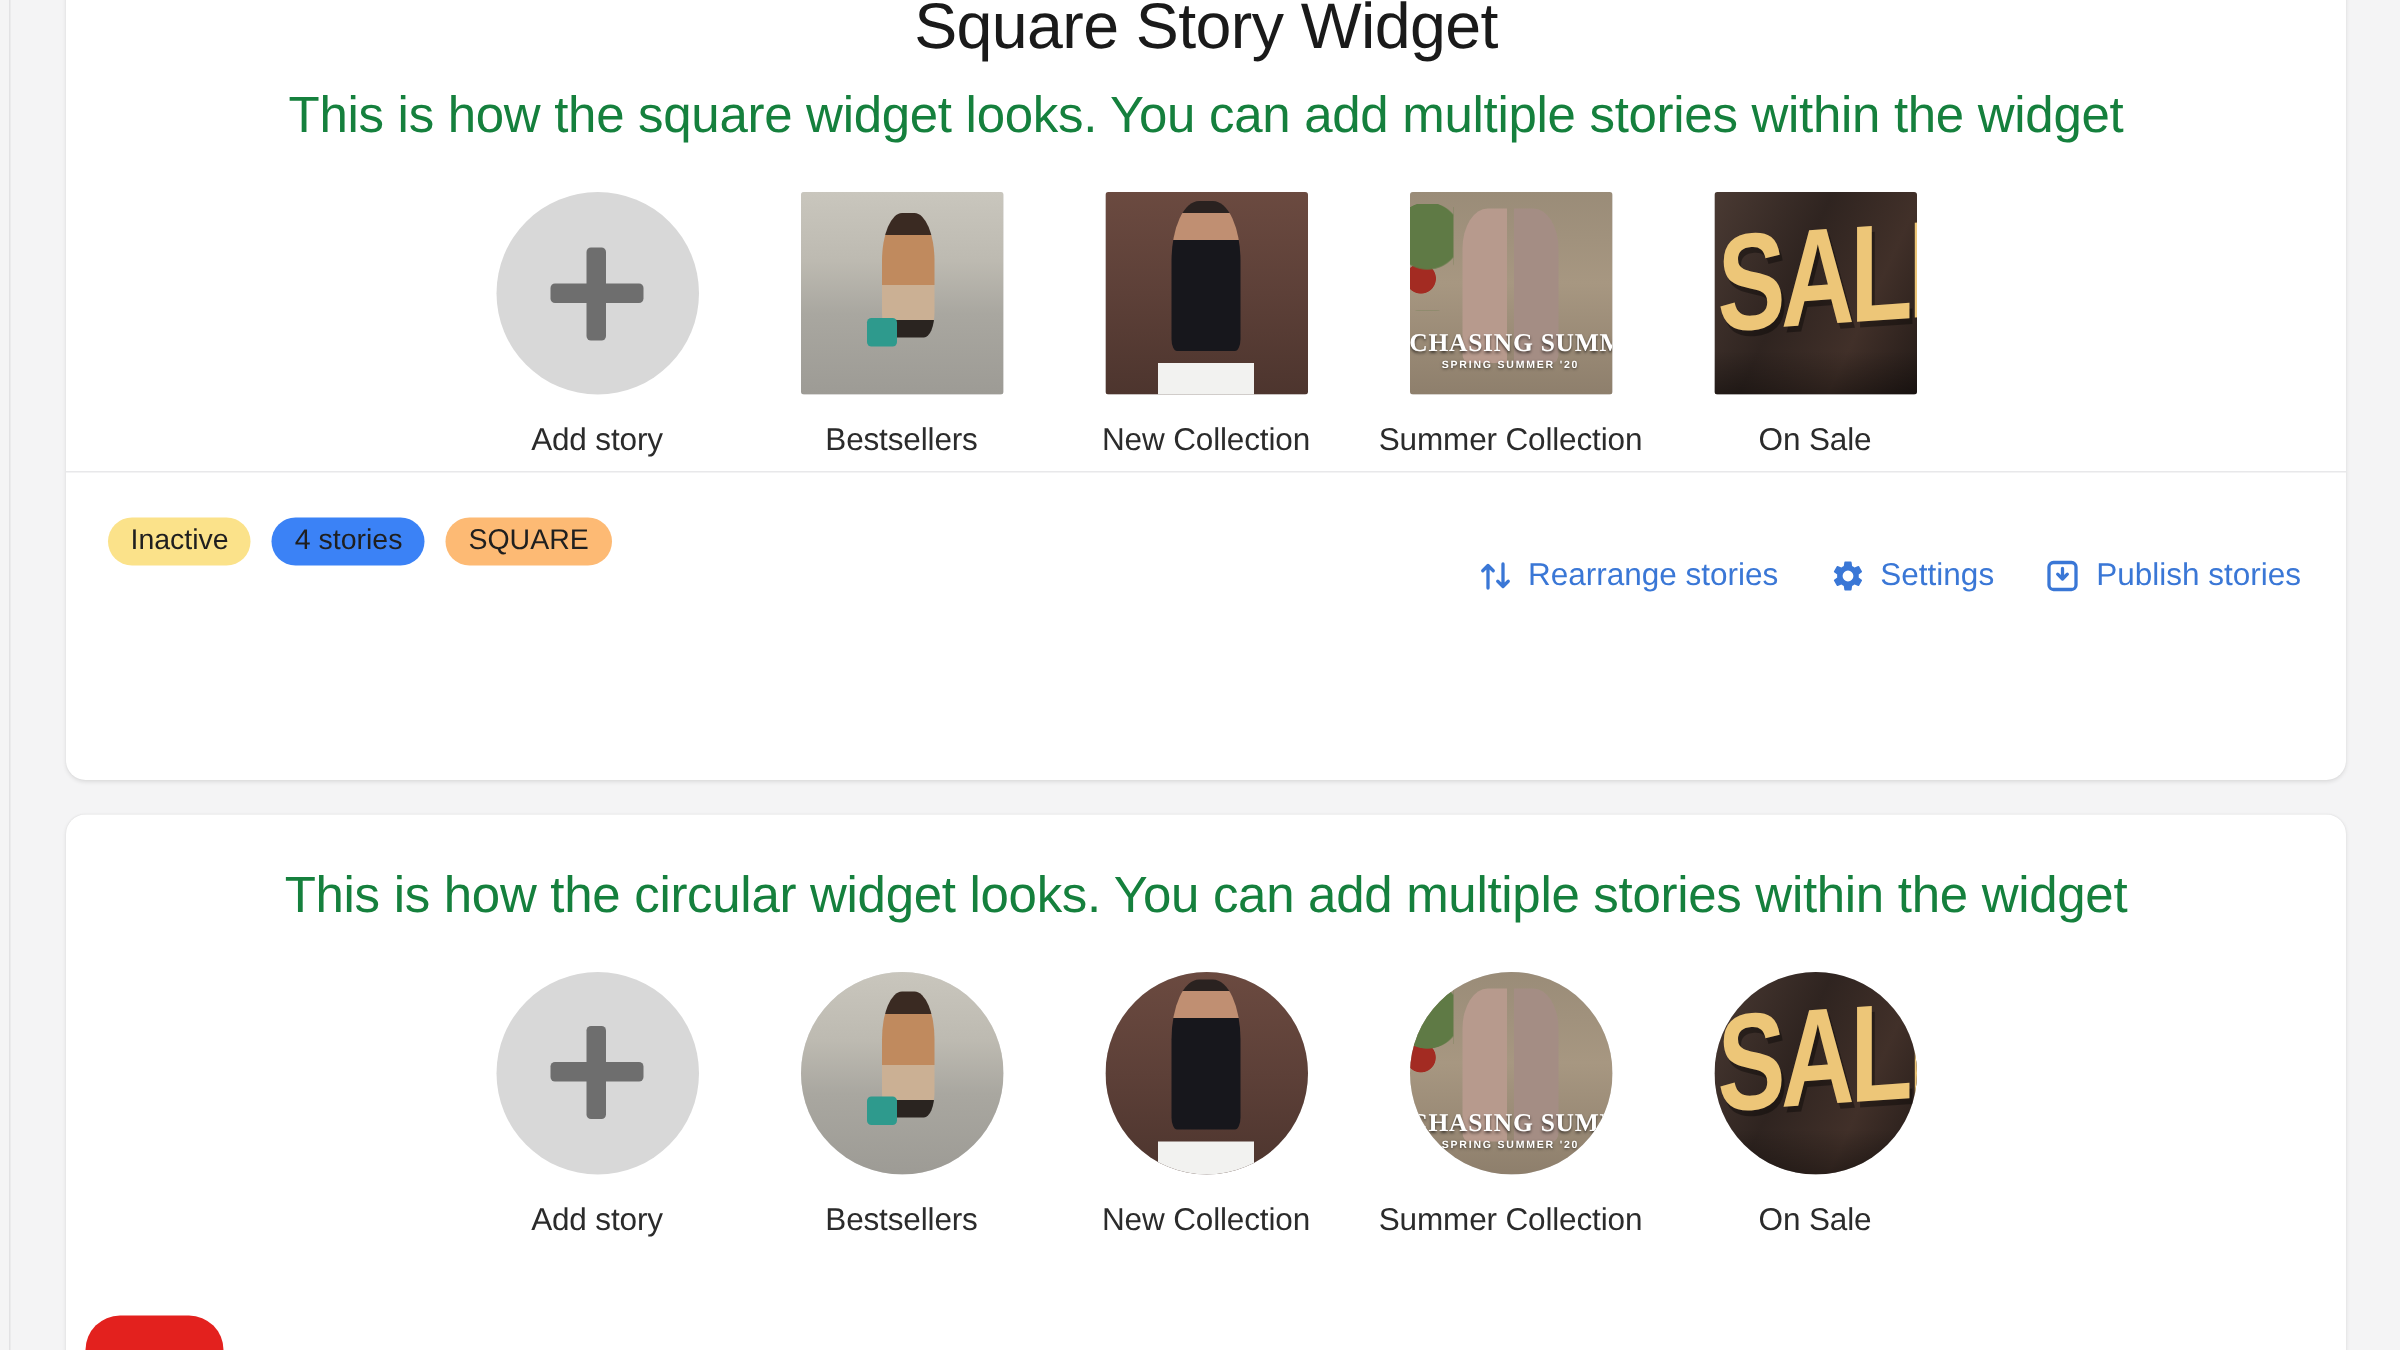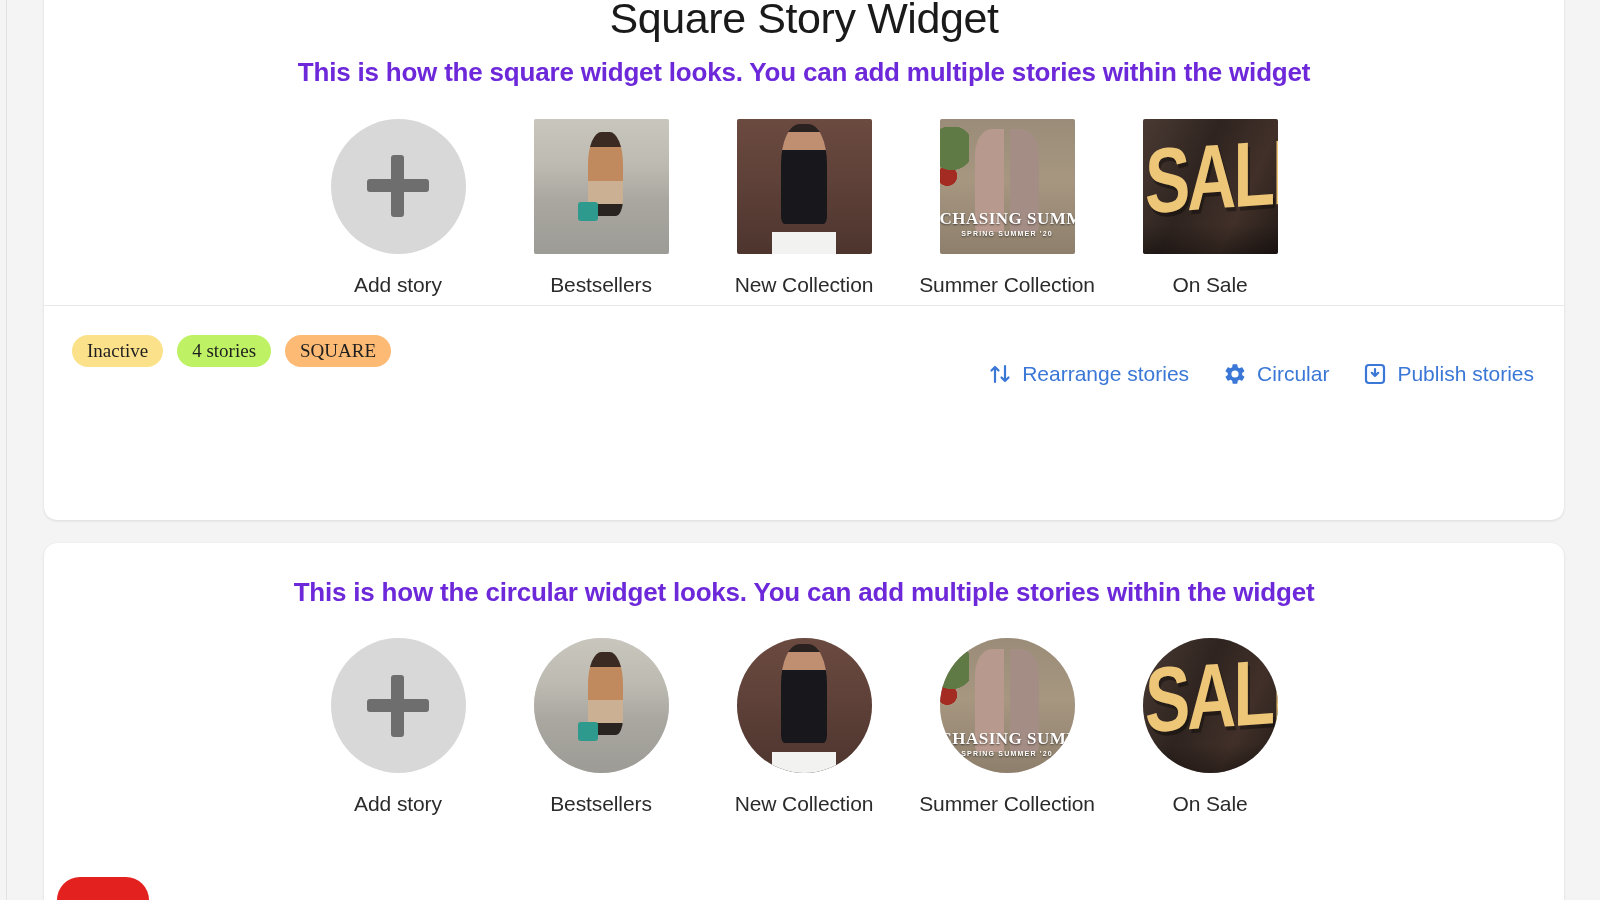--- a/index.html
+++ b/index.html
@@ -68,23 +68,23 @@
   .widget-title {
     font-size: 43px;
     font-weight: 400;
     color: #1a1a1a;
     letter-spacing: -0.4px;
     line-height: 1.15;
     margin-bottom: 14px;
   }
 
   .widget-subtitle {
-    font-size: 26px;
-    font-weight: 700;
-    color: #6d28d9;
+    font-size: 34px;
+    font-weight: 400;
+    color: #15803d;
     letter-spacing: -0.2px;
     line-height: 1.2;
     margin-bottom: 30px;
   }
 
   
   .stories-row {
     display: flex;
     justify-content: center;
     align-items: flex-start;
@@ -267,33 +267,33 @@
   
   .card-footer {
     border-top: 1px solid #e8e8ea;
     height: 92px;
     display: flex;
     align-items: center;
     justify-content: space-between;
     padding: 0 30px 0 28px;
   }
 
-  .badges { display: flex; align-items: flex-end; gap: 14px; font-family: Liberation Serif, serif; }
+  .badges { display: flex; align-items: flex-end; gap: 14px; }
 
   .badge {
     border-radius: 999px;
     padding: 6px 15px 7px 15px;
     font-size: 19px;
     color: #1f1f1f;
     line-height: 1;
     white-space: nowrap;
     cursor: default;
   }
   .badge--status { background: #fbe28a; }
-  .badge--count  { background: #bef264; }
+  .badge--count  { background: #3b82f6; }
   .badge--type   { background: #fdba74; }
 
   .actions { display: flex; align-items: center; gap: 34px; }
 
   .action {
     display: flex;
     align-items: center;
     gap: 10px;
     color: #3a77d6;
     font-size: 21px;
@@ -389,21 +389,21 @@
           </span>
           <span>Rearrange stories</span>
         </div>
 
         <div class="action">
           <span>
             <svg width="24" height="24" viewBox="0 0 24 24">
               <path fill="#3a77d6" d="M19.14 12.94a7.4 7.4 0 000-1.88l2.03-1.58a.5.5 0 00.12-.64l-1.92-3.32a.5.5 0 00-.6-.22l-2.39.96a7.3 7.3 0 00-1.63-.94l-.36-2.54a.5.5 0 00-.5-.42h-3.84a.5.5 0 00-.5.42l-.36 2.54c-.59.24-1.13.56-1.63.94l-2.39-.96a.5.5 0 00-.6.22L2.65 8.84a.5.5 0 00.12.64l2.03 1.58a7.4 7.4 0 000 1.88l-2.03 1.58a.5.5 0 00-.12.64l1.92 3.32c.12.21.37.3.6.22l2.39-.96c.5.38 1.04.7 1.63.94l.36 2.54c.04.24.25.42.5.42h3.84c.25 0 .46-.18.5-.42l.36-2.54c.59-.24 1.13-.56 1.63-.94l2.39.96c.23.08.48-.01.6-.22l1.92-3.32a.5.5 0 00-.12-.64l-2.03-1.58zM12 15.6A3.6 3.6 0 1112 8.4a3.6 3.6 0 010 7.2z"></path>
             </svg>
           </span>
-          <span>Circular</span>
+          <span>Settings</span>
         </div>
 
         <div class="action">
           <span>
             <svg width="24" height="24" viewBox="0 0 24 24" fill="none">
               <rect x="3" y="3" width="18" height="18" rx="3" stroke="#3a77d6" stroke-width="2.2"></rect>
               <path d="M12 7v7m0 0l-3.2-3.2M12 14l3.2-3.2" stroke="#3a77d6" stroke-width="2.2" stroke-linecap="round" stroke-linejoin="round"></path>
             </svg>
           </span>
           <span>Publish stories</span>

